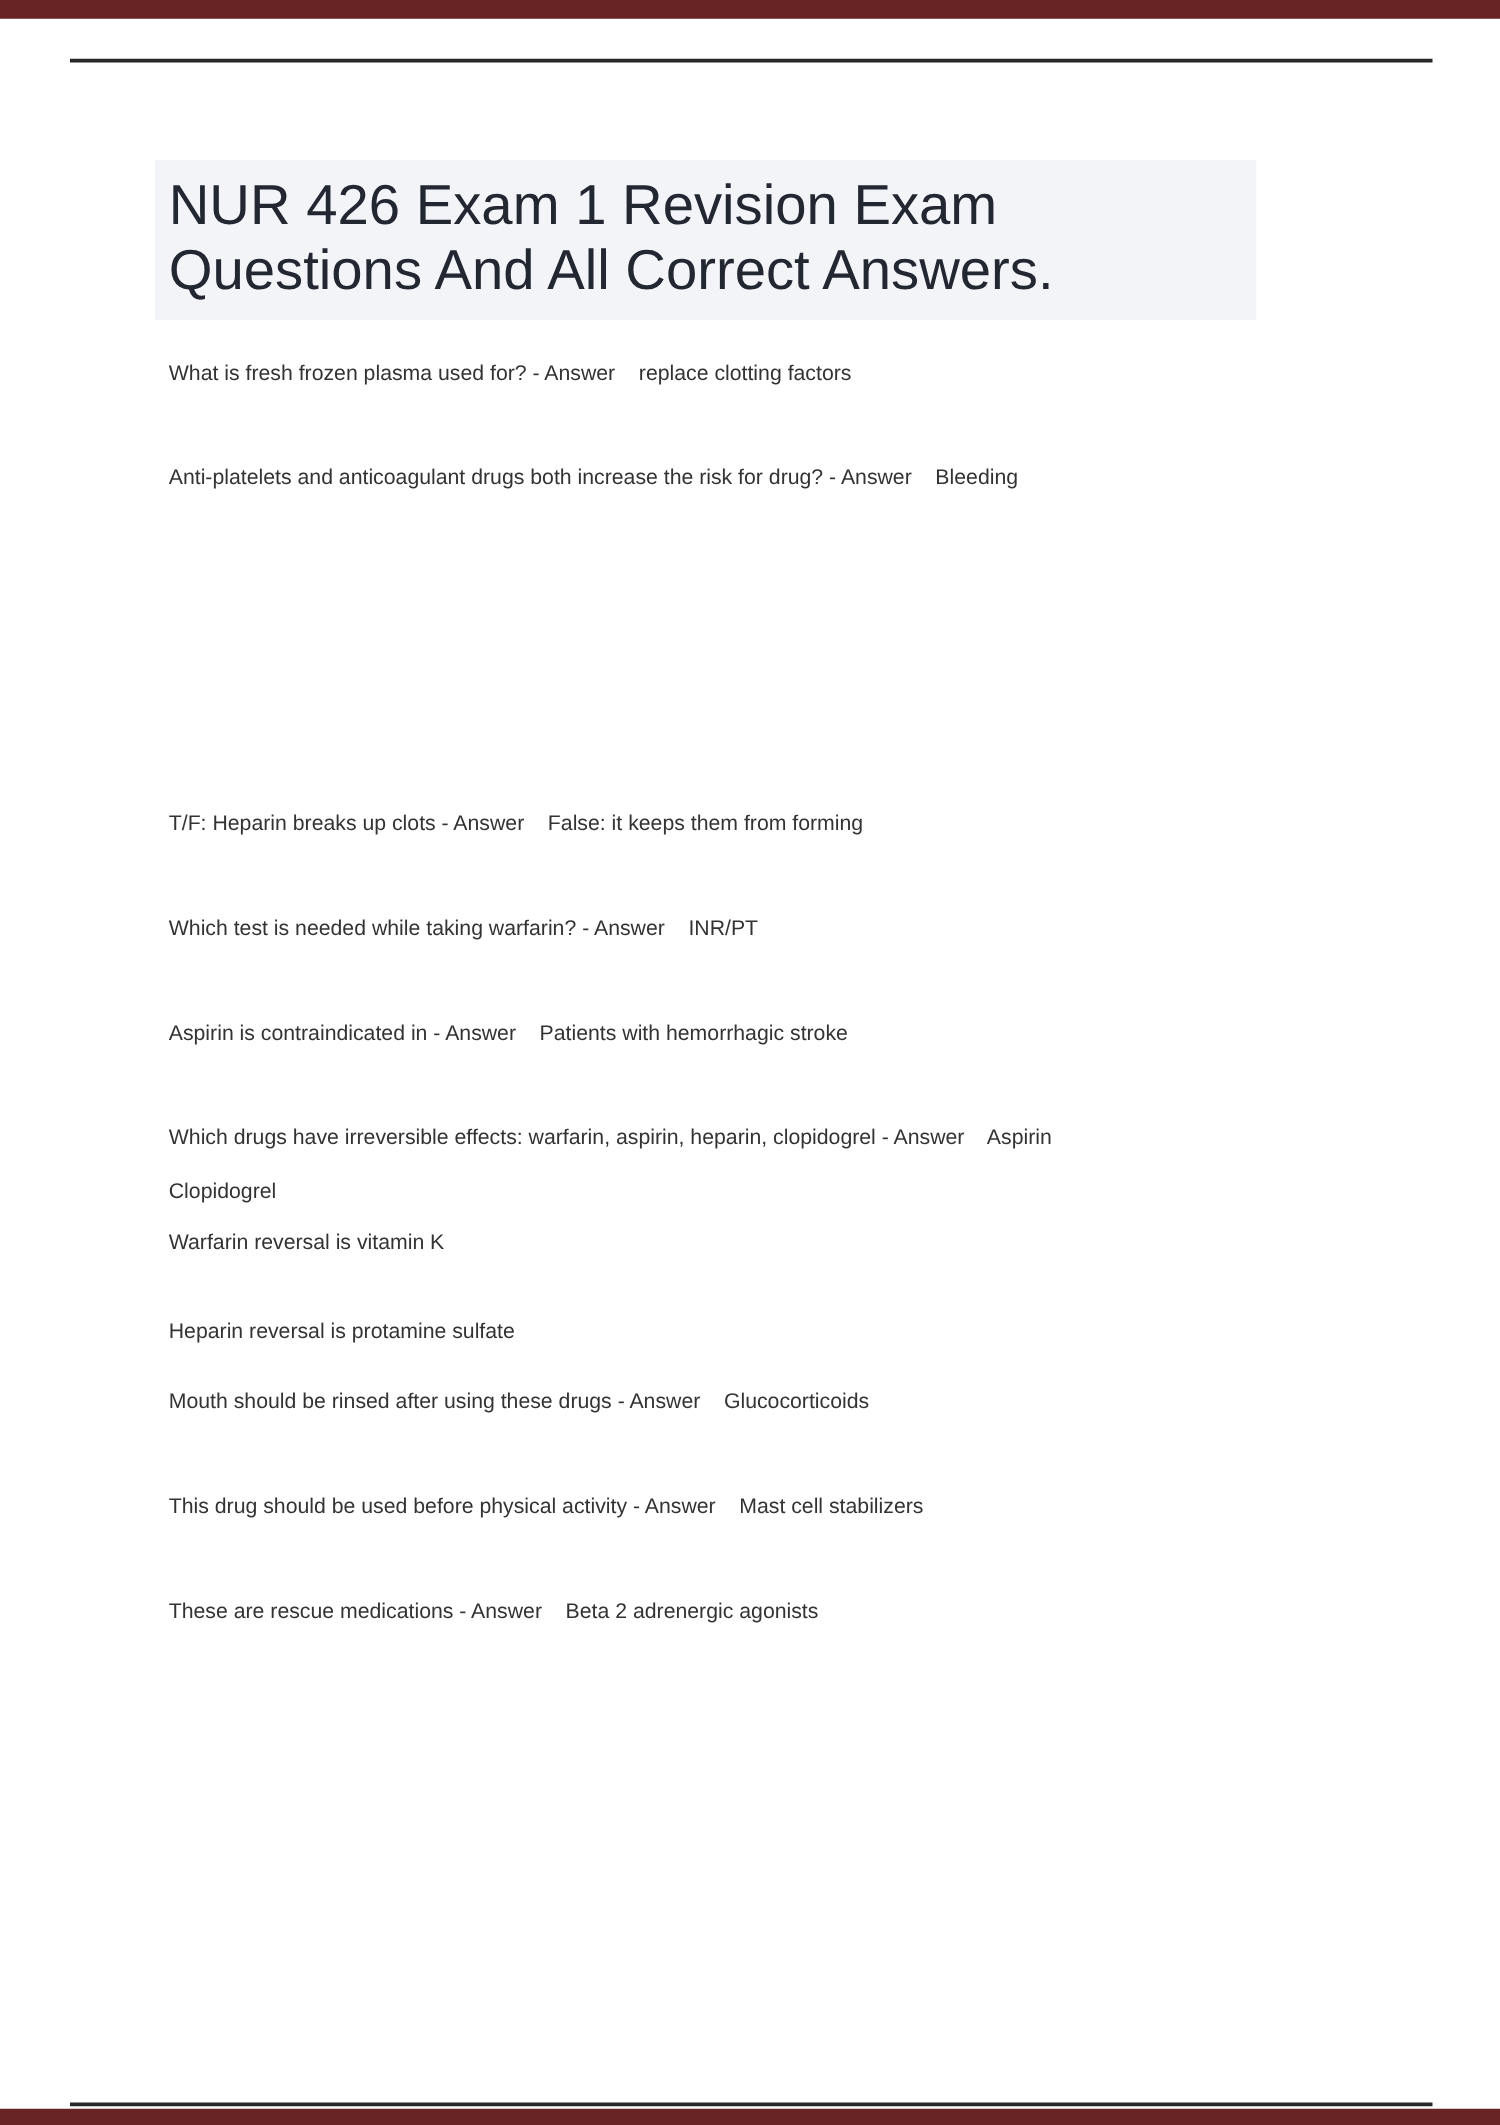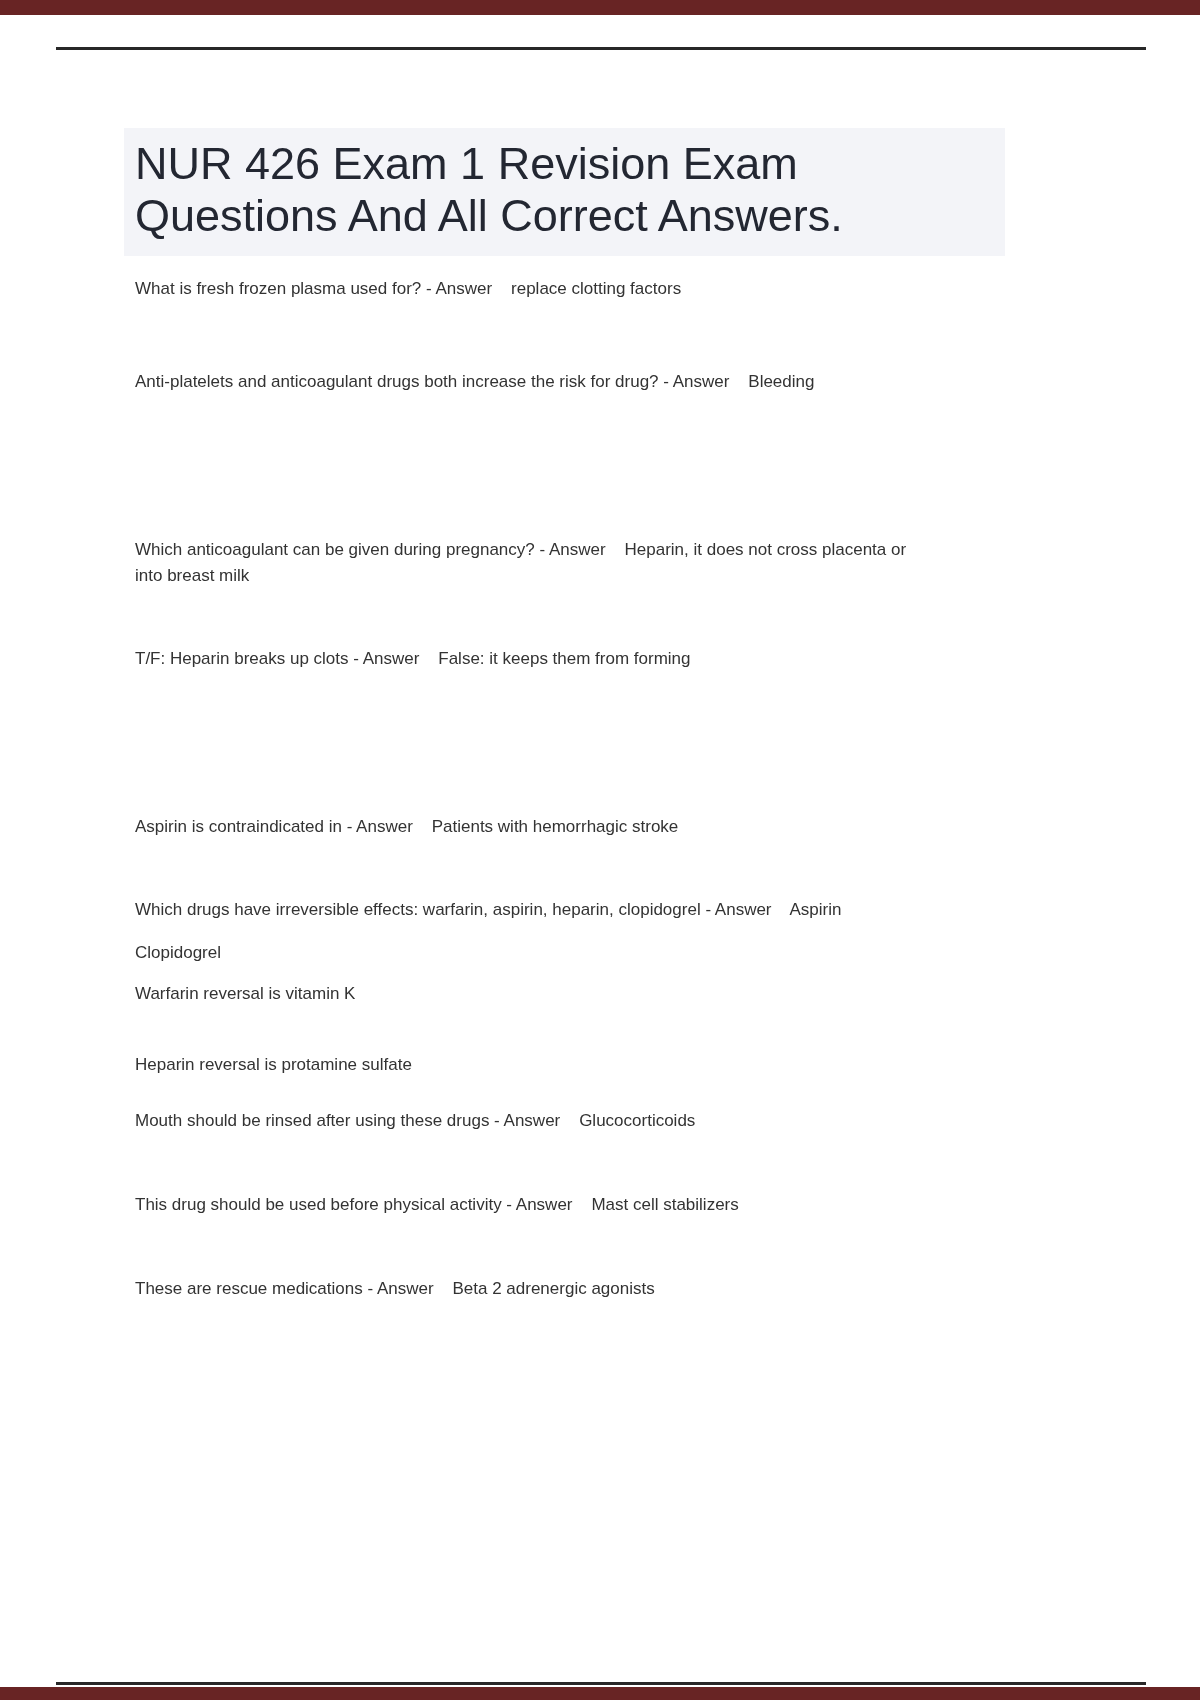--- a/index.html
+++ b/index.html
@@ -62,25 +62,24 @@
 <body>
 
 <div class="page">
 
   <div class="border-bar top"></div>
   <div class="rule top"></div>
 
   <h1 class="doc-title">NUR 426 Exam 1 Revision Exam
 Questions And All Correct Answers.</h1>
 
-  <p class="qa" style="top: 276px;">What is fresh frozen plasma used for? - Answer    replace clotting factors</p>
+  <p class="qa" style="top: 286px;">What is fresh frozen plasma used for? - Answer    replace clotting factors</p>
   <p class="qa" style="top: 369px;">Anti-platelets and anticoagulant drugs both increase the risk for drug? - Answer    Bleeding</p>
-  <p class="qa" style="top: 537px;">Which anticoagulant can be given during pregnancy? - Answer    Heparin, it does not cross placenta or
-into breast milk</p>
   <p class="qa" style="top: 646px;">T/F: Heparin breaks up clots - Answer    False: it keeps them from forming</p>
+  <p class="qa" style="top: 730px;">Which test is needed while taking warfarin? - Answer    INR/PT</p>
   <p class="qa" style="top: 897px;">Which drugs have irreversible effects: warfarin, aspirin, heparin, clopidogrel - Answer    Aspirin</p>
   <p class="qa" style="top: 814px;">Aspirin is contraindicated in - Answer    Patients with hemorrhagic stroke</p>
   <p class="qa" style="top: 940px;">Clopidogrel</p>
   <p class="qa" style="top: 981px;">Warfarin reversal is vitamin K</p>
   <p class="qa" style="top: 1024px; margin-top: 28px;">Heparin reversal is protamine sulfate</p>
   <p class="qa" style="top: 1108px;">Mouth should be rinsed after using these drugs - Answer    Glucocorticoids</p>
   <p class="qa" style="top: 1192px;">This drug should be used before physical activity - Answer    Mast cell stabilizers</p>
   <p class="qa" style="top: 1276px;">These are rescue medications - Answer    Beta 2 adrenergic agonists</p>
 
   <div class="rule bottom"></div>

